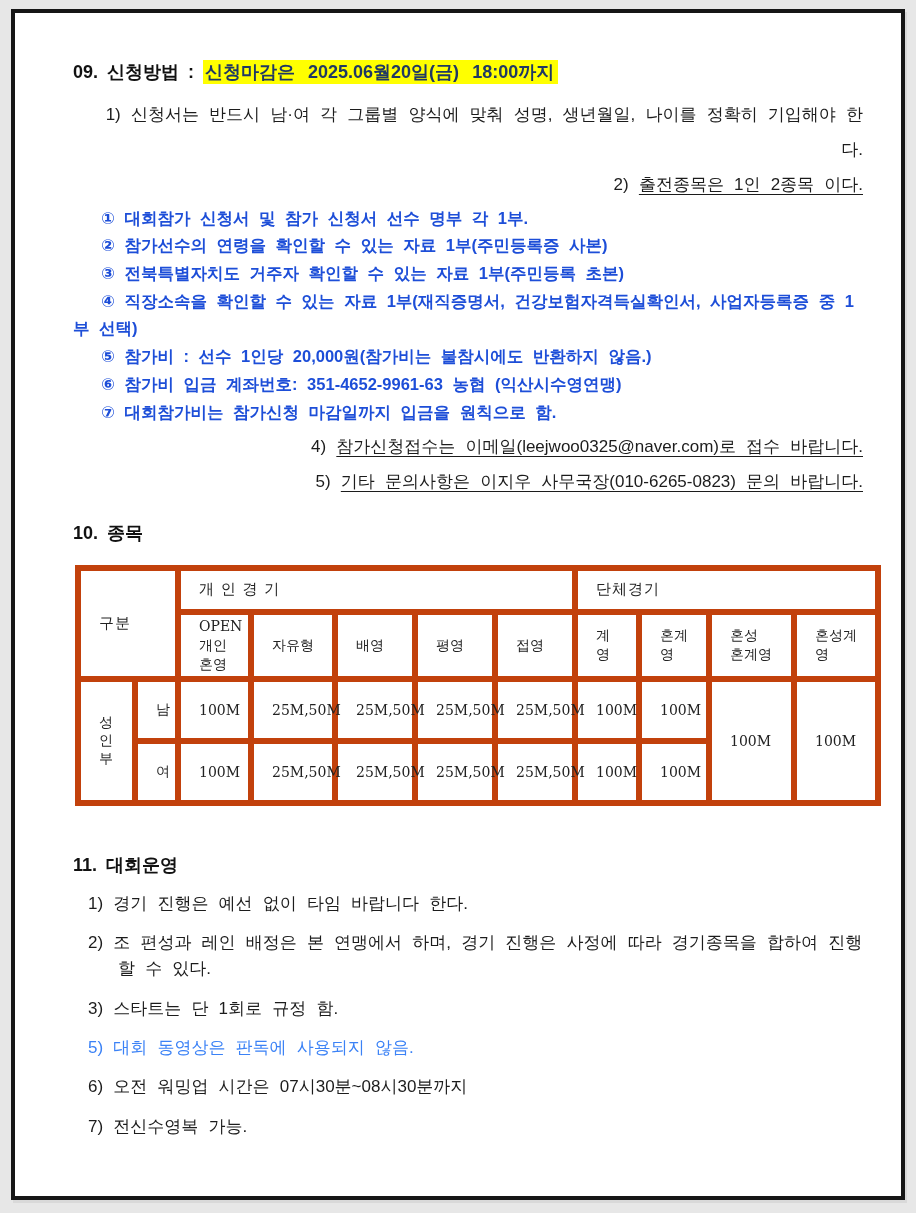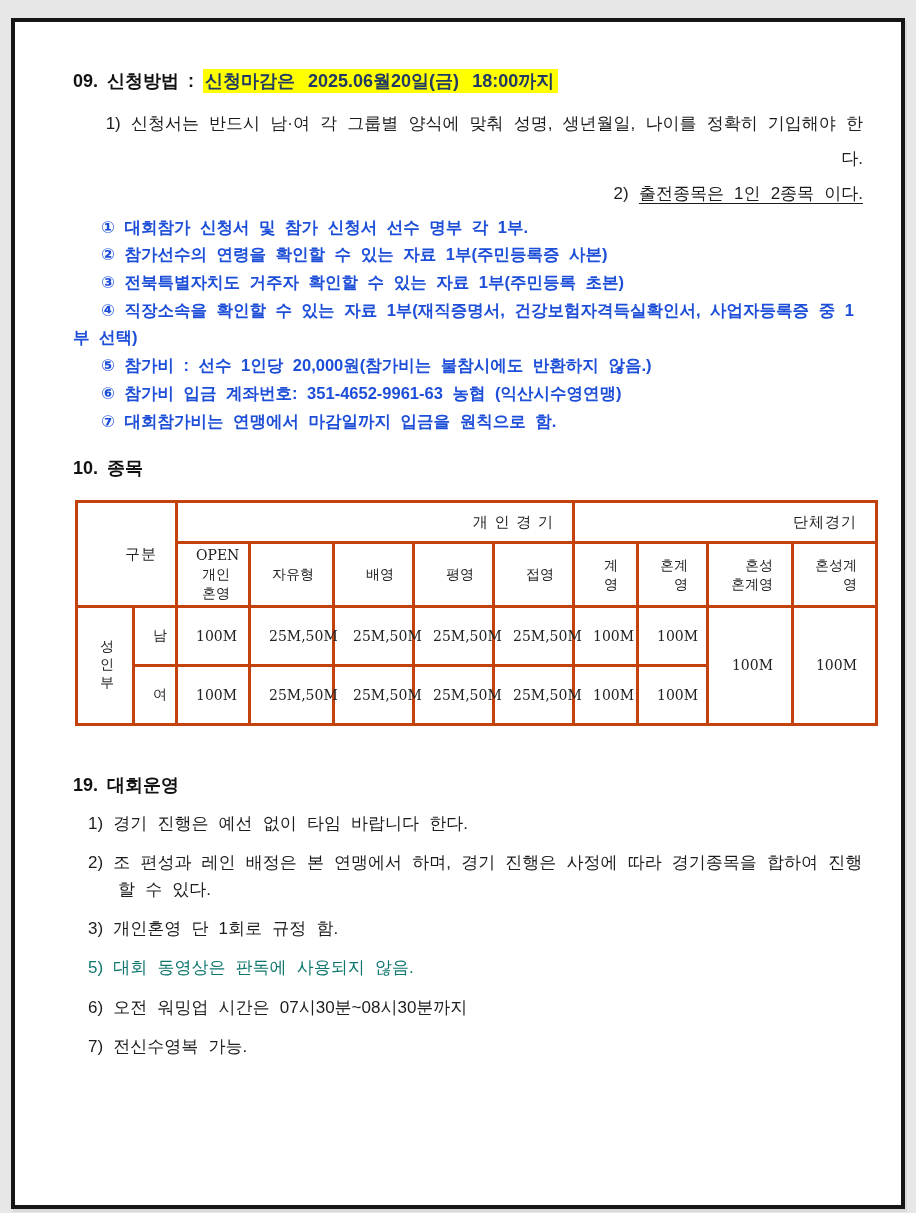--- a/index.html
+++ b/index.html
@@ -4,21 +4,21 @@
 <style>
   html,body{margin:0;padding:0;}
   body{
     width:916px;height:1213px;position:relative;
     background:#e7e7e7;
     font-family:"Liberation Sans","DejaVu Sans",sans-serif;
     color:#1c1c1c;
     overflow:hidden;
   }
   .page{
-    position:absolute;left:11px;top:18px;
+    position:absolute;left:11px;top:9px;
     width:894px;height:1191px;
     box-sizing:border-box;
     background:#ffffff;
     border:4px solid #161616;
     box-shadow:2px 3px 0 #d9d9d9;
   }
   .content{
     box-sizing:border-box;
     padding:46px 38px 0 58px;
   }
@@ -45,39 +45,39 @@
   .s9-docs{margin:2px 0 4px 0;}
   
   .sec10{margin-top:20px;}
   .events-table{
     border-collapse:collapse;table-layout:fixed;
     width:800px;margin:18px 0 0 2px;
     font-family:"DejaVu Serif","Liberation Serif",serif;
     color:#222;
   }
   .events-table th,.events-table td{
-    border:3px solid #c2410c;
-    text-align:right;vertical-align:middle;
+    border:6px solid #c2410c;
+    text-align:left;vertical-align:middle;
     font-weight:normal;font-size:14px;
     white-space:pre-line;
     padding:2px 18px;
   }
   .events-table{border:2px solid #333;}
   .events-table .gh{height:34px;letter-spacing:1px;font-size:15px;}
   .events-table .ch{height:46px;line-height:1.35;}
   .events-table .body-row th,.events-table .body-row td{height:52px;font-size:14px;}
   .events-table .rowgroup{font-size:15px;}
   
   .sec11{margin-top:46px;}
   .s11-item{
     font-size:17px;line-height:1.55;
     padding-left:45px;text-indent:-30px;
     margin:0 0 13px 0;word-spacing:0.32em;
   }
-  .s11-item.style-red{color:#0f766e;}
+  .s11-item.style-red{color:#3b82f6;}
 </style>
 </head>
 <body>
 
 <div class="page">
   <div class="content">
 
     <div class="section">
       <p class="sec-title"><span>09.</span> <span>신청방법</span><span> : </span><span class="hl">신청마감은 2025.06월20일(금) 18:00까지</span></p>
 
@@ -85,21 +85,25 @@
           <p class="para s9-item style-normal"><span>1) </span><span>신청서는 반드시 남·여 각 그룹별 양식에 맞춰 성명, 생년월일, 나이를 정확히 기입해야 한다.</span></p>
           <p class="para s9-item style-bold-underline"><span>2) </span><span class="txt-bold-underline">출전종목은 1인 2종목 이다.</span></p>
         </div>
       <div id="s9-docs" class="s9-docs">
           <p class="para doc-item"><span>① </span><span>대회참가 신청서 및 참가 신청서 선수 명부 각 1부.</span></p>
           <p class="para doc-item"><span>② </span><span>참가선수의 연령을 확인할 수 있는 자료 1부(주민등록증 사본)</span></p>
           <p class="para doc-item"><span>③ </span><span>전북특별자치도 거주자 확인할 수 있는 자료 1부(주민등록 초본)</span></p>
           <p class="para doc-item"><span>④ </span><span>직장소속을 확인할 수 있는 자료 1부(재직증명서, 건강보험자격득실확인서, 사업자등록증 중 1부 선택)</span></p>
           <p class="para doc-item"><span>⑤ </span><span>참가비 : 선수 1인당 20,000원(참가비는 불참시에도 반환하지 않음.)</span></p>
           <p class="para doc-item"><span>⑥ </span><span>참가비 입금 계좌번호: 351-4652-9961-63 농협 (익산시수영연맹)</span></p>
-          <p class="para doc-item"><span>⑦ </span><span>대회참가비는 연맹에서 마감일까지 입금을 원칙으로 함.</span></p>
+          <p class="para doc-item"><span>⑦ </span><span>대회참가비는 참가신청 마감일까지 입금을 원칙으로 함.</span></p>
+        </div>
+      <div id="s9-tail">
+          <p class="para s9-item style-bold-underline"><span>4) </span><span class="txt-bold-underline">참가신청접수는 이메일(leejwoo0325@naver.com)로 접수 바랍니다.</span></p>
+          <p class="para s9-item style-bold-underline"><span>5) </span><span class="txt-bold-underline">기타 문의사항은 이지우 사무국장(010-6265-0823) 문의 바랍니다.</span></p>
         </div>
     </div>
 
     <div class="sec10">
       <p class="sec-title"><span>10.</span> <span>종목</span></p>
       <table class="events-table" id="events-table">
           <colgroup>
             <col style="width: 57px;">
             <col style="width: 43px;">
             <col style="width: 73px;">
@@ -154,25 +158,25 @@
               <td>25M,50M</td>
               <td>25M,50M</td>
               <td>100M</td>
               <td>100M</td>
             </tr>
           </tbody>
         </table>
     </div>
 
     <div class="sec11">
-      <p class="sec-title"><span>19.</span> <span>대회운영</span></p>
+      <p class="sec-title"><span>11.</span> <span>대회운영</span></p>
       <div id="s11-list">
           <p class="para s11-item style-normal"><span>1) </span><span>경기 진행은 예선 없이 타임 바랍니다 한다.</span></p>
           <p class="para s11-item style-normal"><span>2) </span><span>조 편성과 레인 배정은 본 연맹에서 하며, 경기 진행은 사정에 따라 경기종목을 합하여 진행할 수 있다.</span></p>
-          <p class="para s11-item style-normal"><span>3) </span><span>개인혼영 단 1회로 규정 함.</span></p>
+          <p class="para s11-item style-normal"><span>3) </span><span>스타트는 단 1회로 규정 함.</span></p>
           <p class="para s11-item style-red"><span>5) </span><span>대회 동영상은 판독에 사용되지 않음.</span></p>
           <p class="para s11-item style-normal"><span>6) </span><span>오전 워밍업 시간은 07시30분~08시30분까지</span></p>
           <p class="para s11-item style-normal"><span>7) </span><span>전신수영복 가능.</span></p>
         </div>
     </div>
 
   </div>
 </div>
 
 </body></html>

